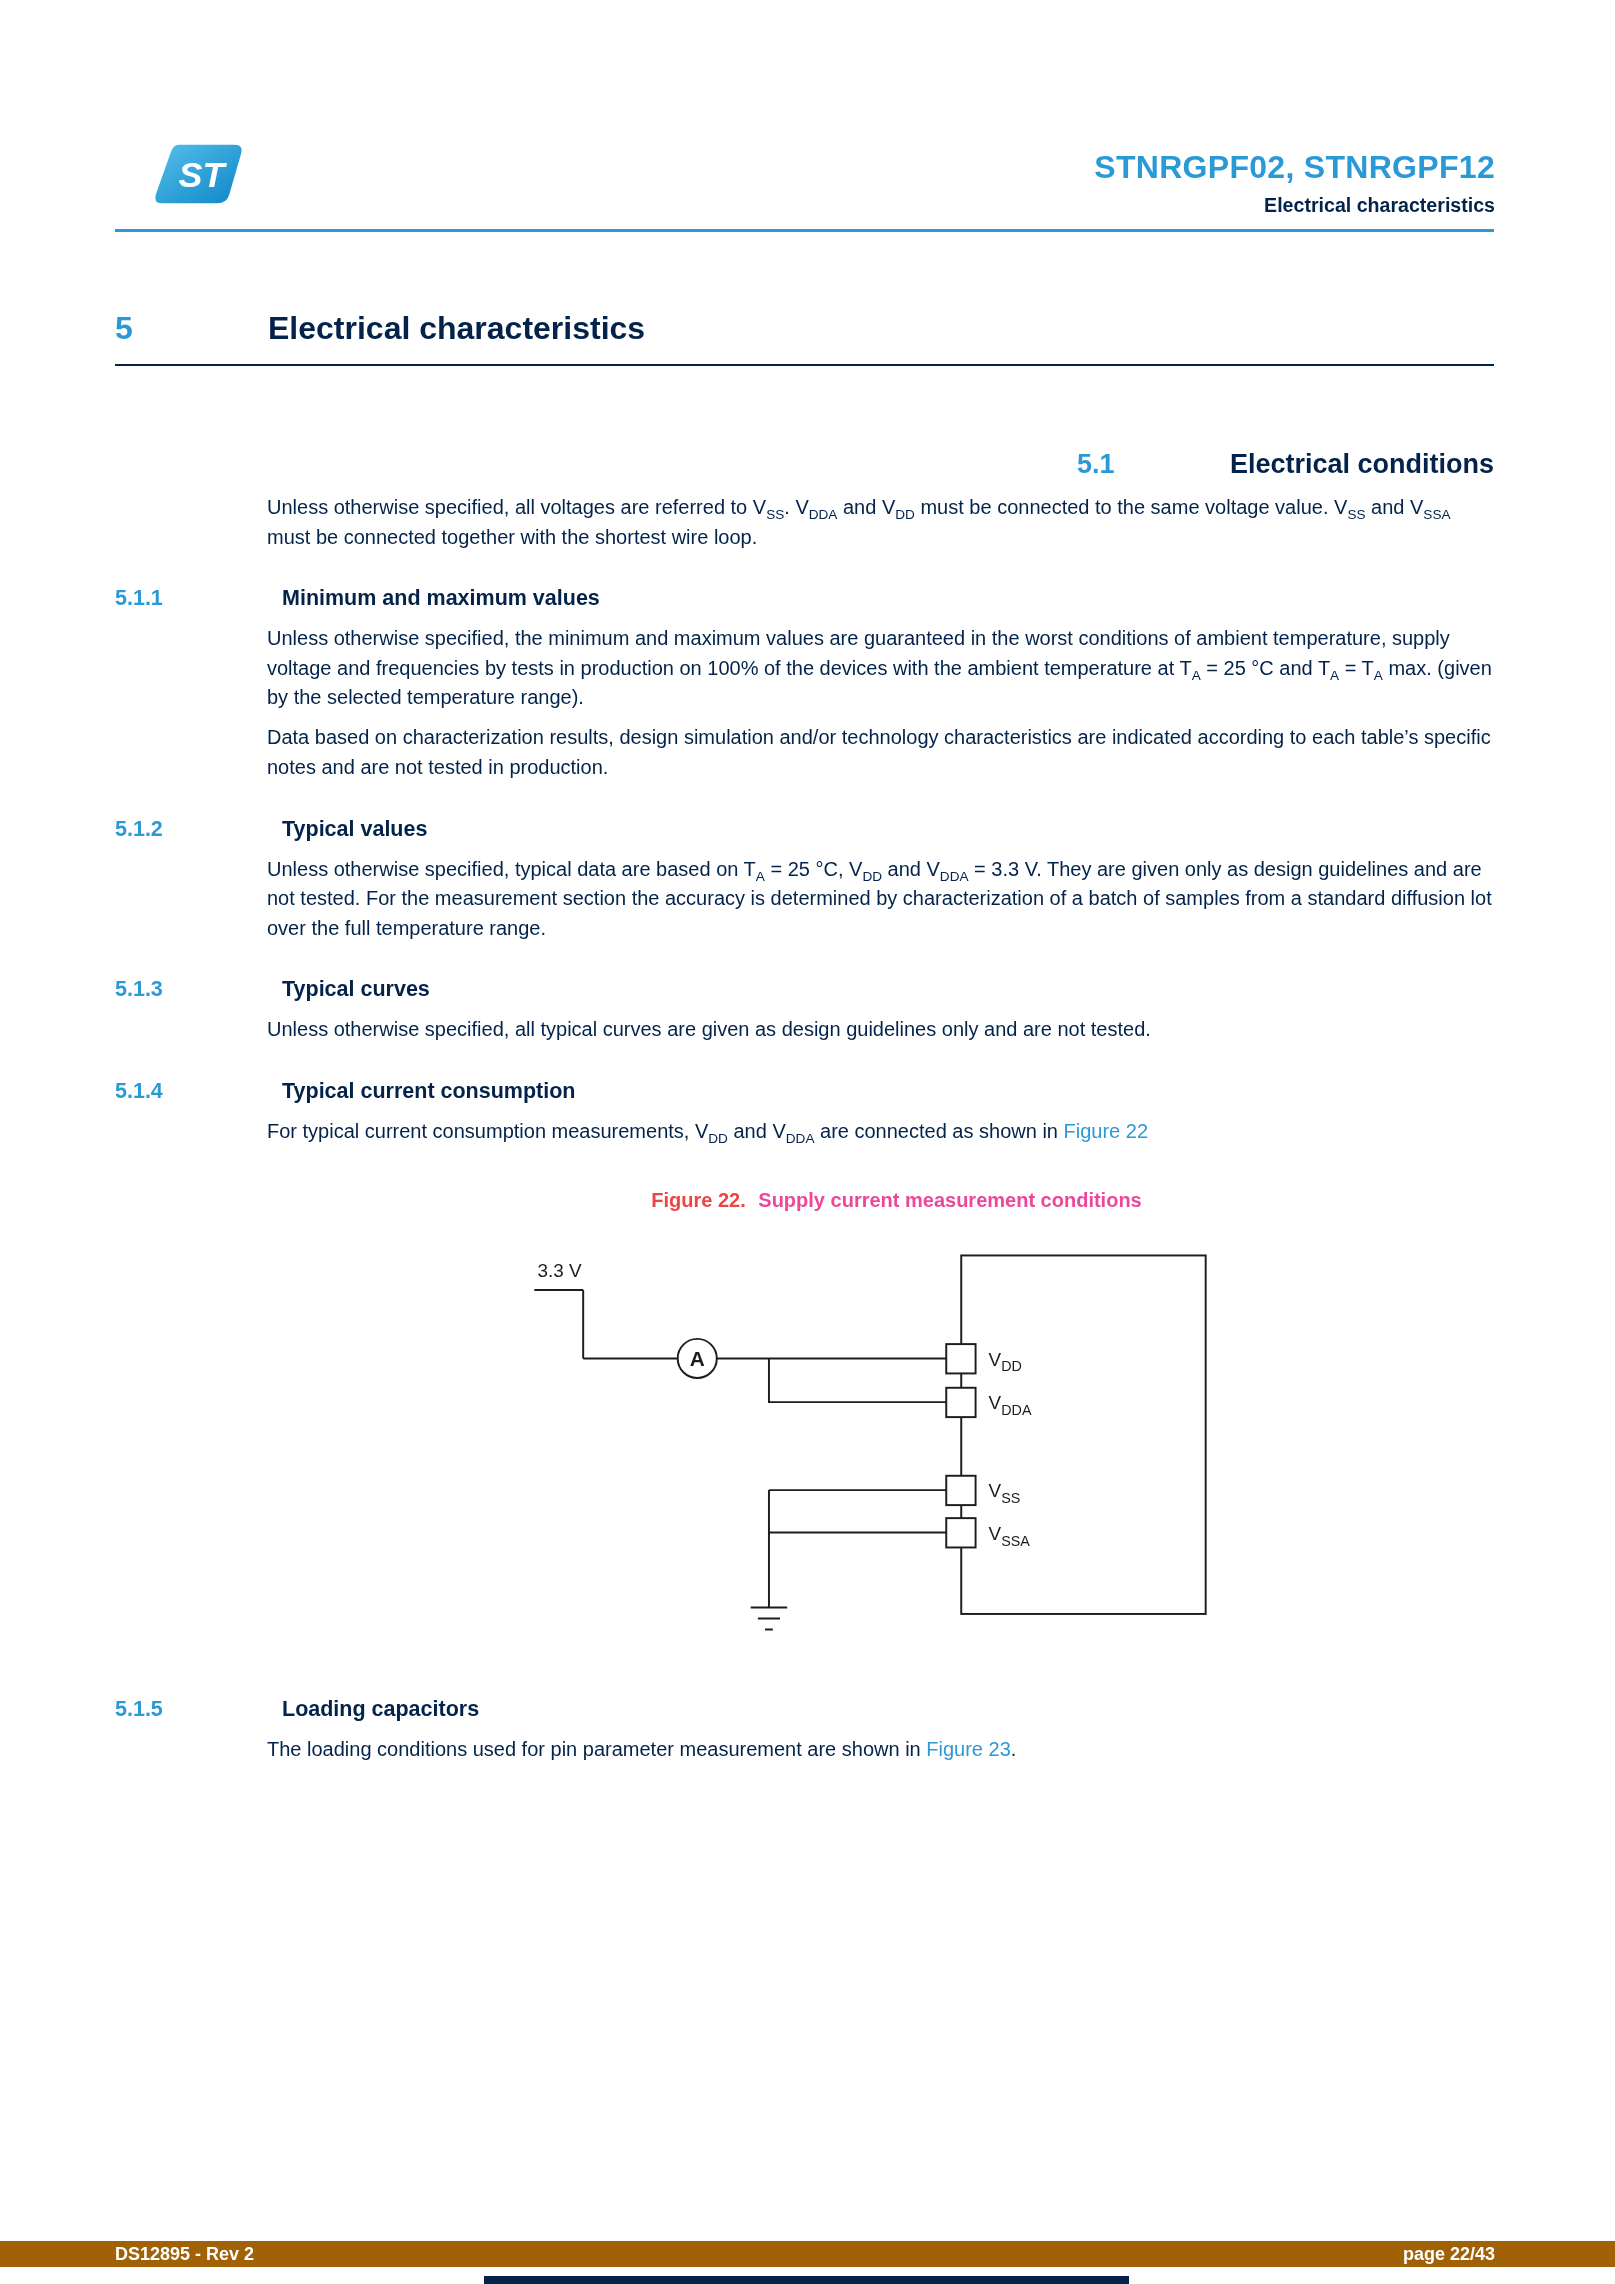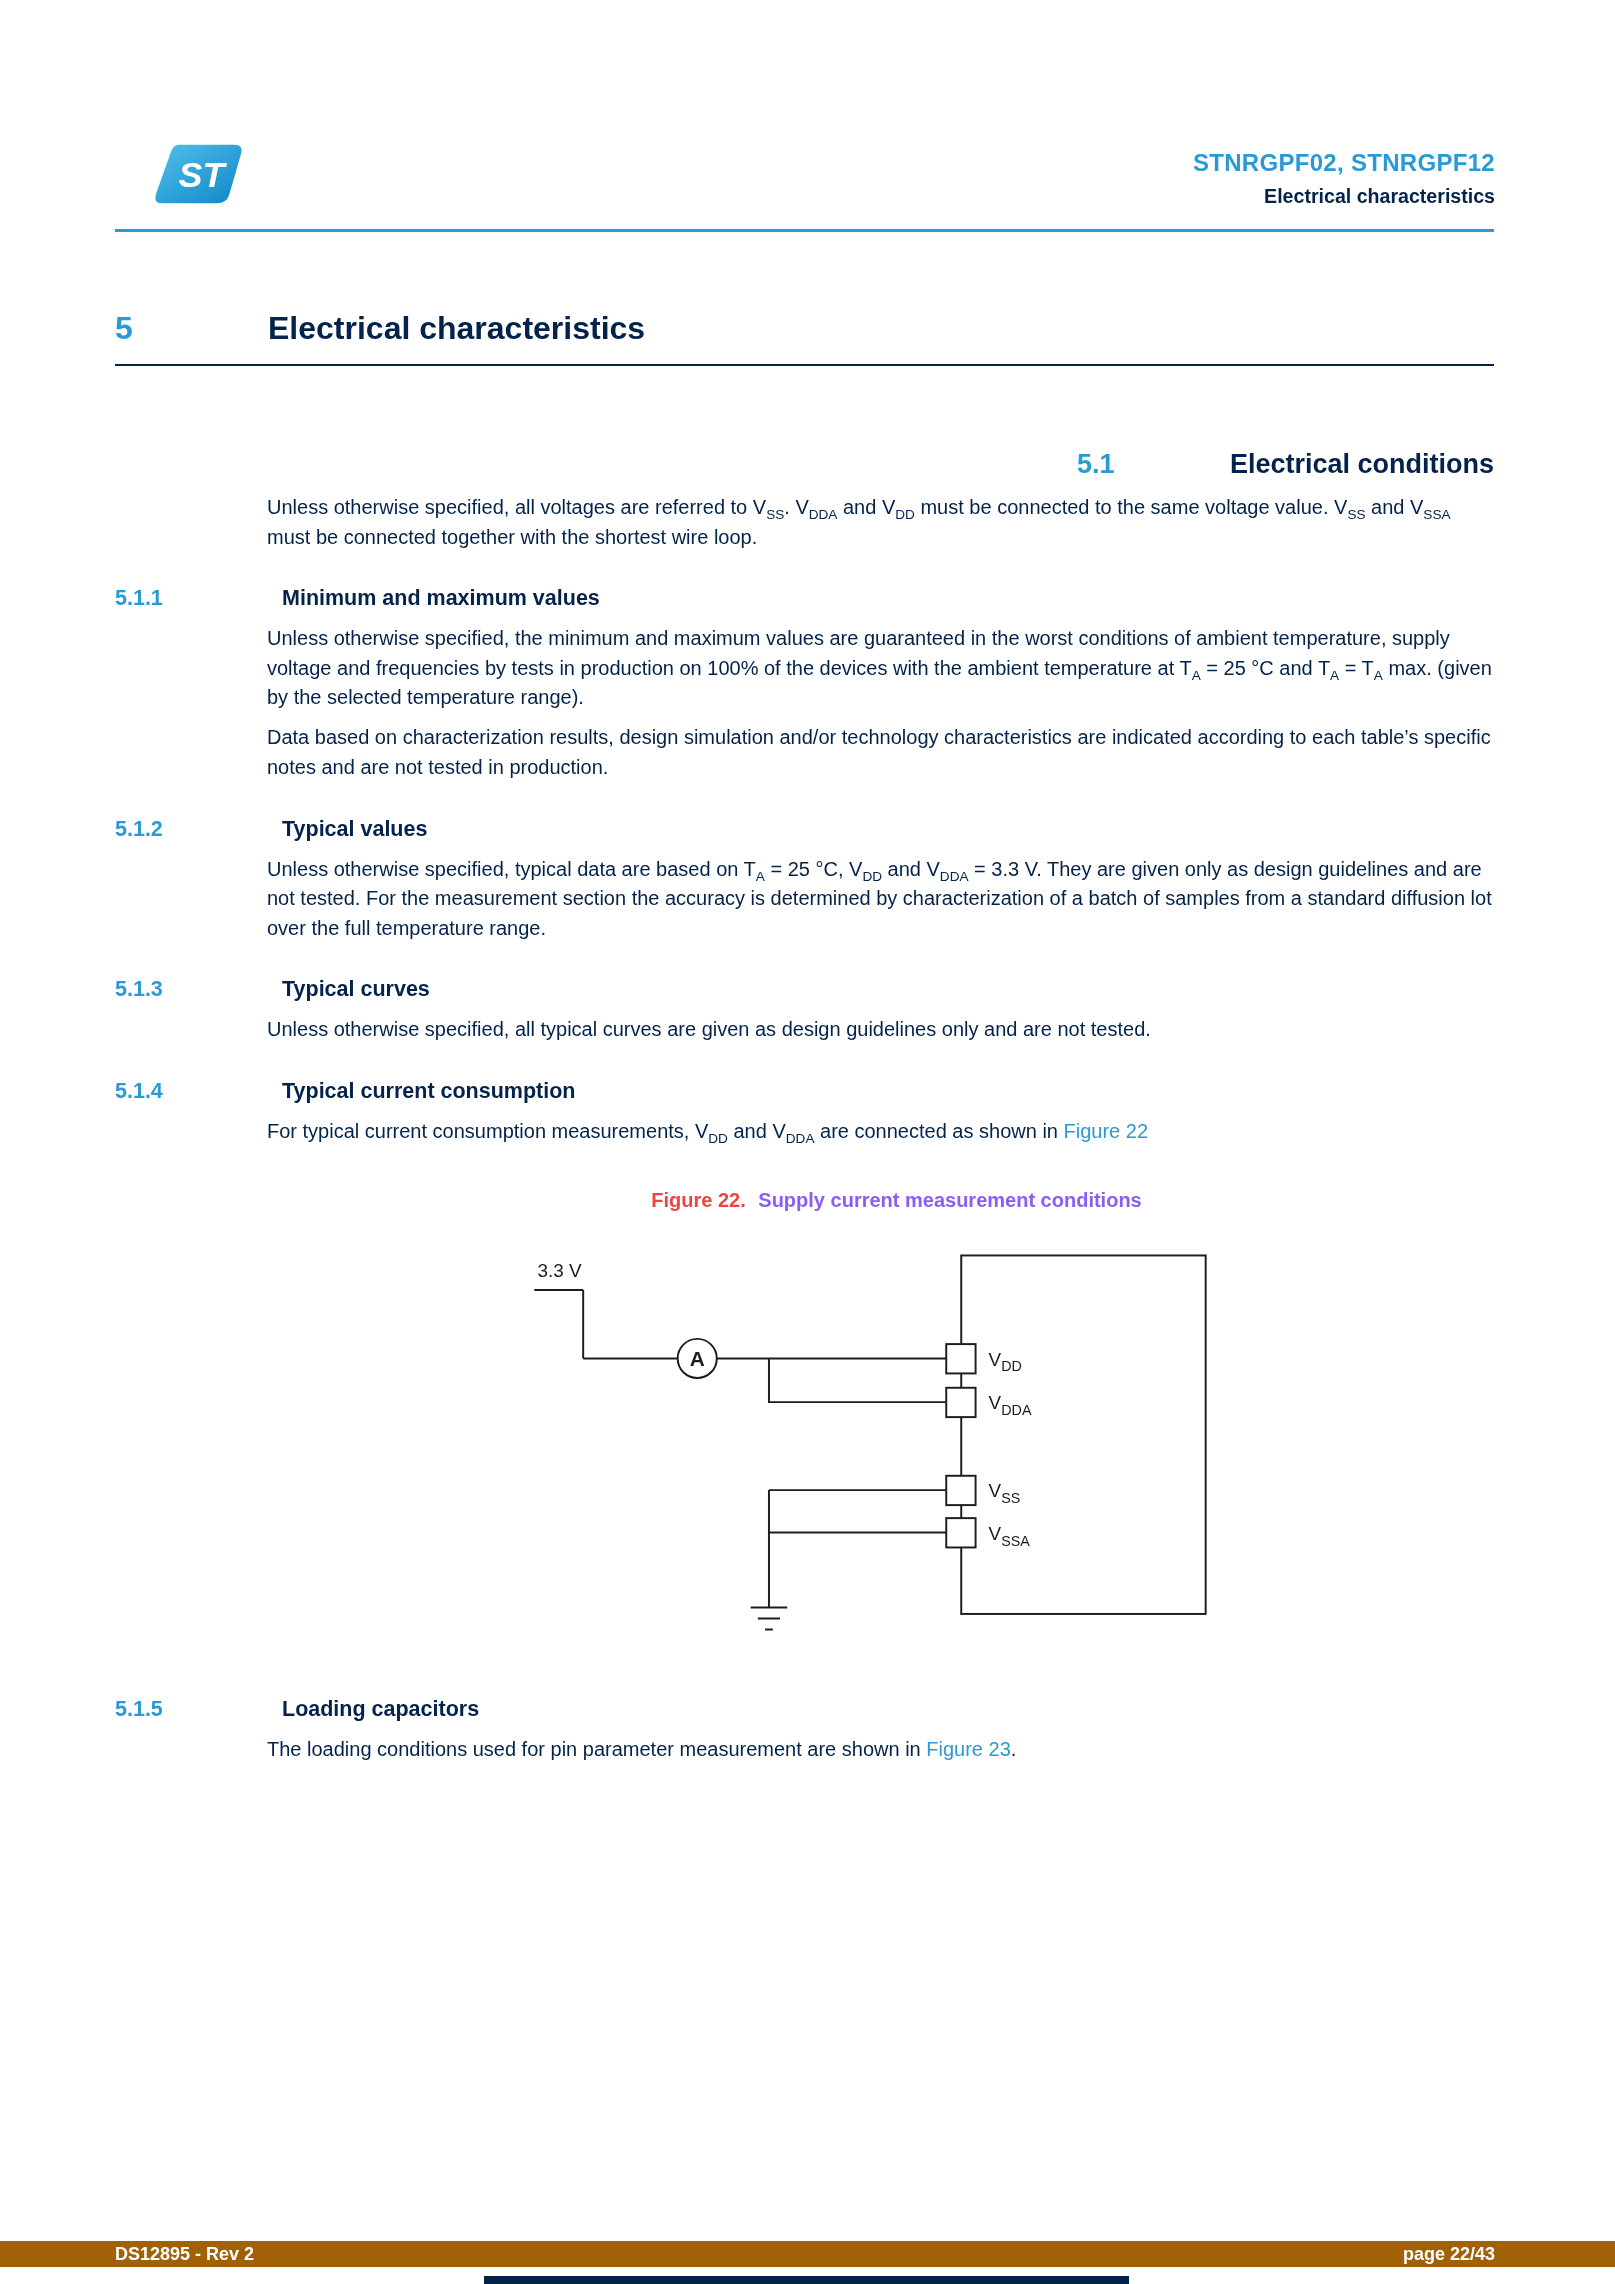--- a/index.html
+++ b/index.html
@@ -11,21 +11,21 @@
     height: 2284px;
     background: #ffffff;
     font-family: "Liberation Sans", sans-serif;
     color: #03234b;
     overflow: hidden;
   }
 
   
   .logo-wrap { position: absolute; left: 152px; top: 142px; width: 93px; height: 64px; }
   .hdr-right { position: absolute; top: 149px; right: 121px; text-align: right; }
-  .hdr-title { font-size: 24px; font-weight: bold; color: #2a9ad7; letter-spacing: 0.3px; }
+  .hdr-title { font-size: 32px; font-weight: bold; color: #2a9ad7; letter-spacing: 0.3px; }
   .hdr-sub { font-size: 19.6px; font-weight: bold; color: #03234b; margin-top: 7.8px; }
   .hdr-rule { position: absolute; top: 229px; left: 115px; width: 1379px; height: 2.6px; background: #2a9ad7; }
 
   
   .content { position: absolute; top: 232px; left: 0; width: 100%; }
 
   .sec { display: flex; margin-left: 115px; width: 1379px; align-items: baseline; }
   .sec-num { width: 153px; flex: none; color: #2a9ad7; font-weight: bold; }
   .sec-title { color: #03234b; font-weight: bold; }
 
@@ -52,21 +52,21 @@
 
   
   .fig-caption {
     margin: 42px 0 0 267px;
     width: 1227px;
     text-align: center;
     font-size: 20px;
     font-weight: bold;
   }
   .cap-label { color: #ef4444; margin-left: 32px; }
-  .cap-title { color: #8b5cf6; margin-left: 0.35em; }
+  .cap-title { color: #ec4899; margin-left: 0.35em; }
   .figure-svg { display: block; margin: 27px 0 0 518px; }
 
   
   .footer-band {
     position: absolute; left: 0; bottom: 17px;
     width: 100%; height: 26px;
     background: #a16207;
     color: #ffffff; font-weight: bold; font-size: 18px;
     display: flex; align-items: center;
   }

